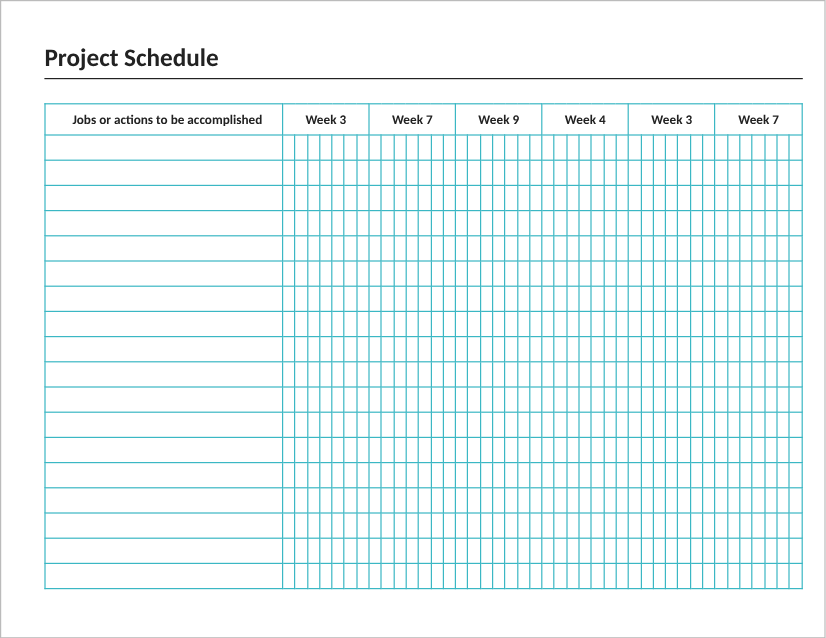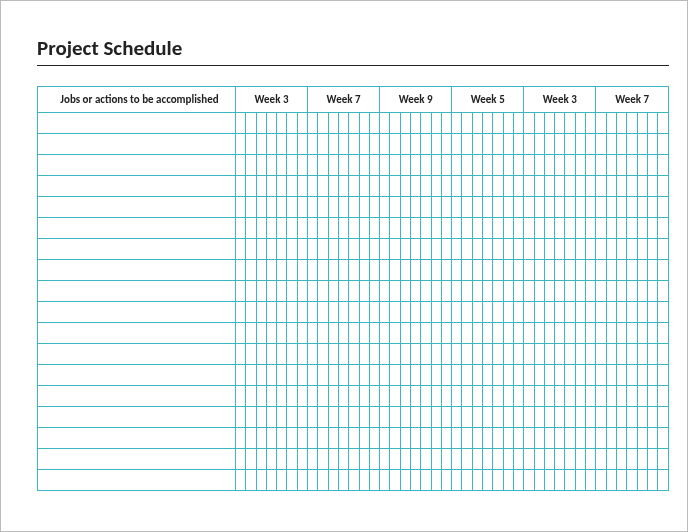--- a/index.html
+++ b/index.html
@@ -108,21 +108,21 @@
         <col class="day-col">
         <col class="day-col">
         <col class="day-col">
       </colgroup>
     <thead>
       <tr id="header-row">
           <th class="jobs">Jobs or actions to be accomplished</th>
           <th colspan="7">Week 3</th>
           <th colspan="7">Week 7</th>
           <th colspan="7">Week 9</th>
-          <th colspan="7">Week 5</th>
+          <th colspan="7">Week 4</th>
           <th colspan="7">Week 3</th>
           <th colspan="7">Week 7</th>
         </tr>
     </thead>
     <tbody id="tbody">
         <tr>
           <td class="jobs-cell"></td>
           <td></td>
           <td></td>
           <td></td>

